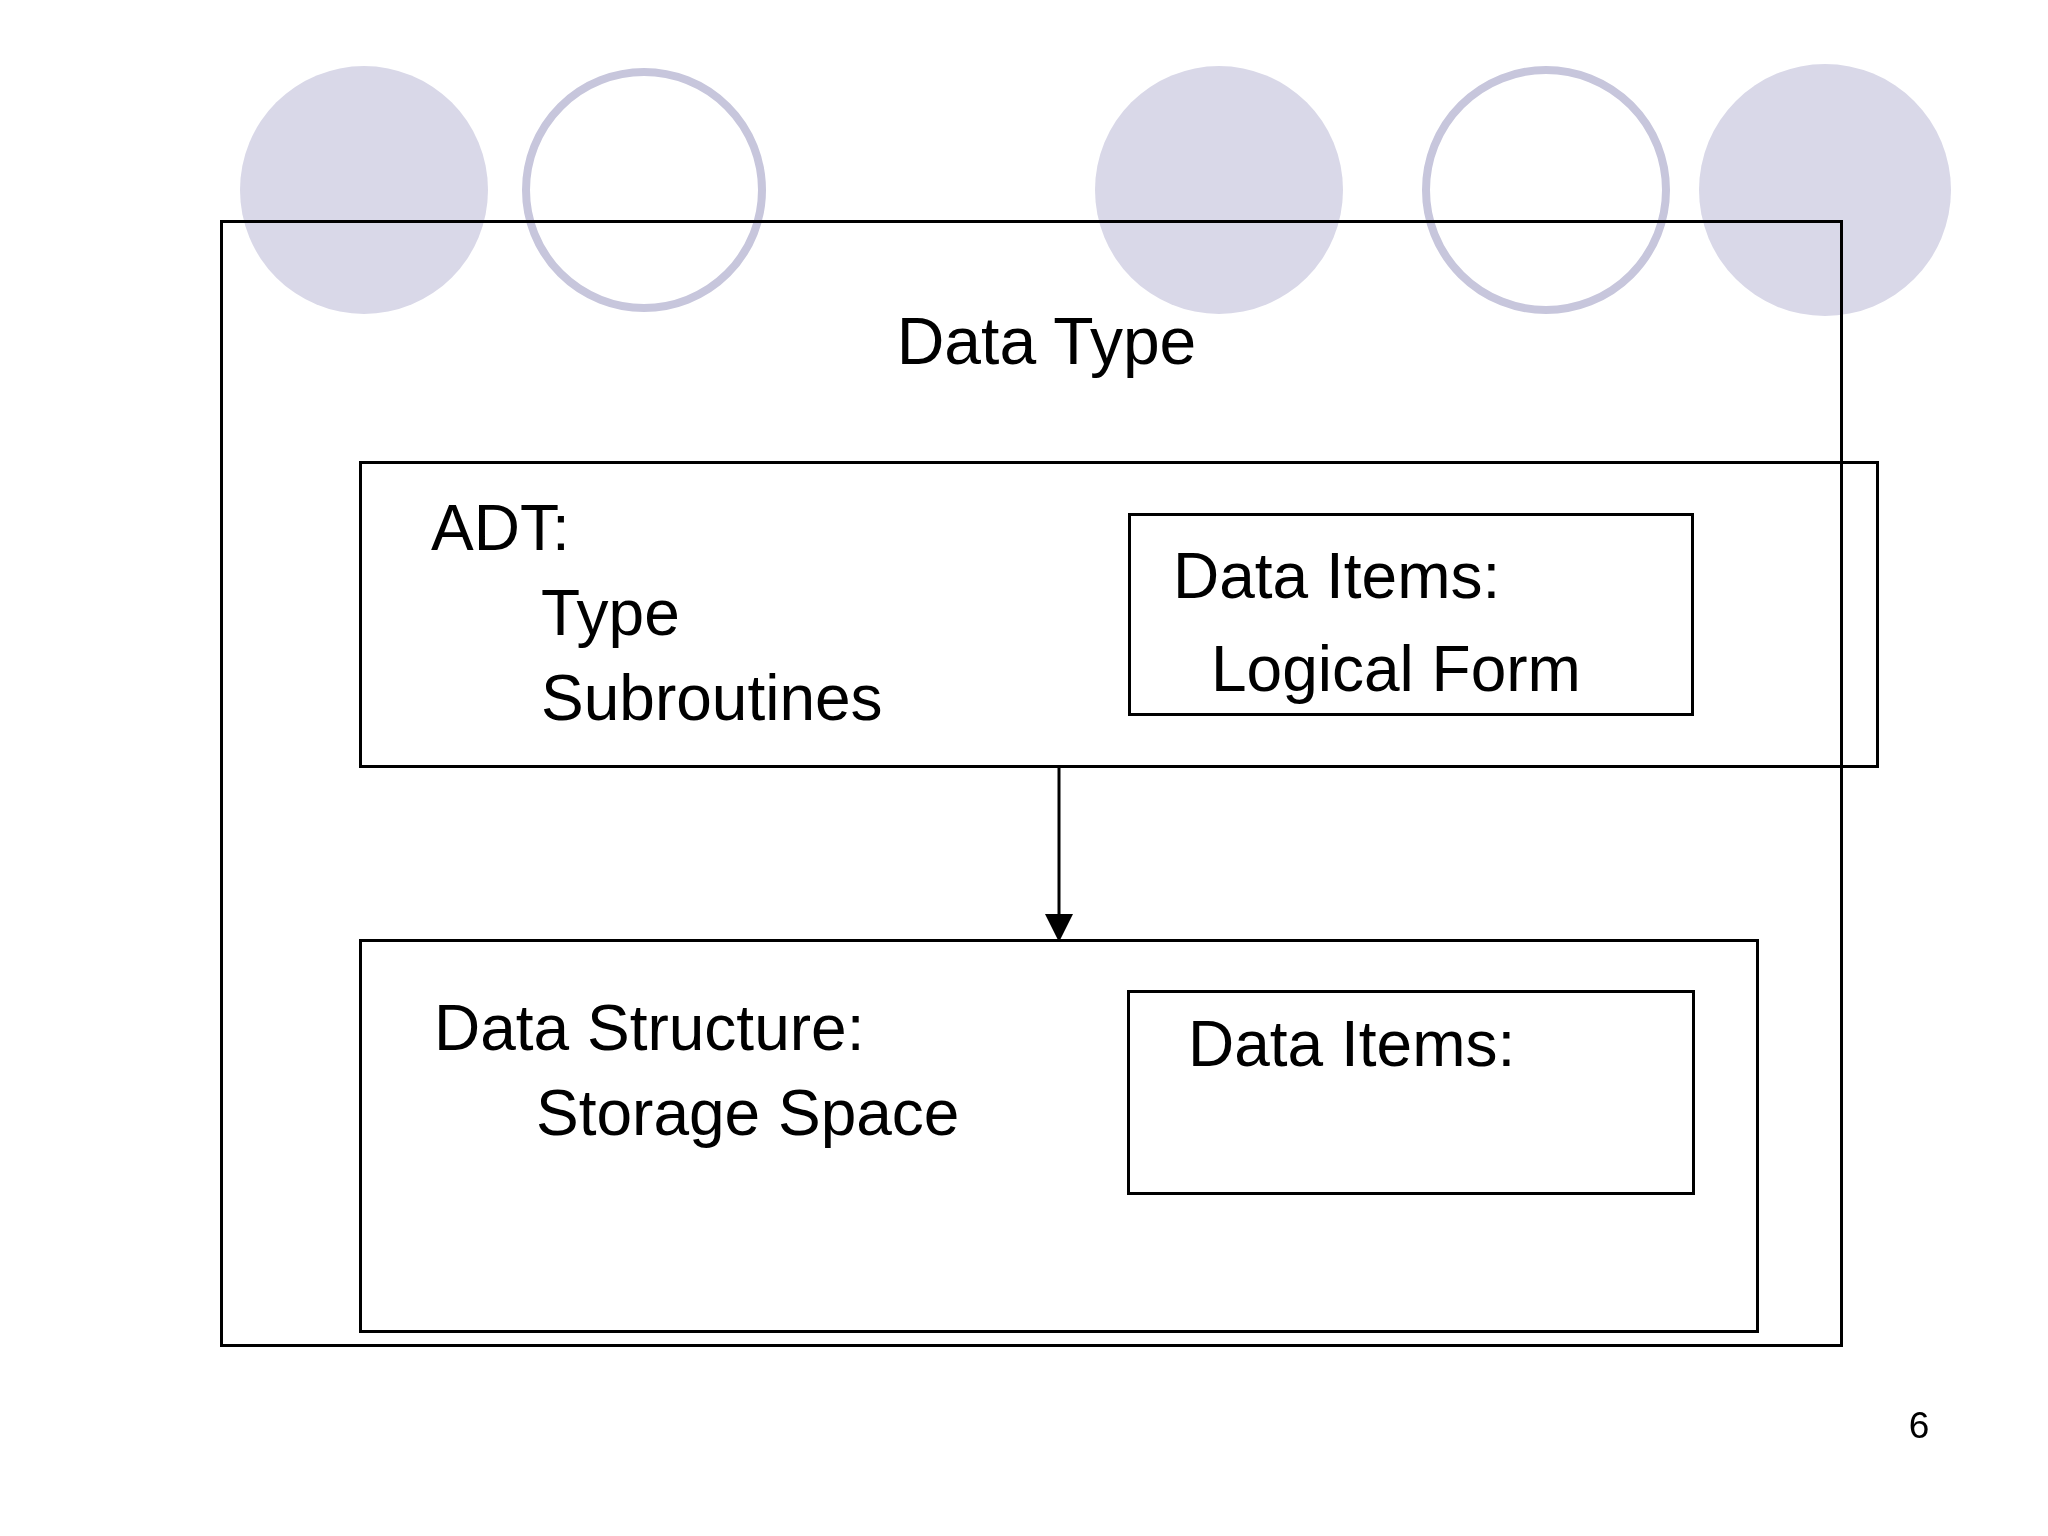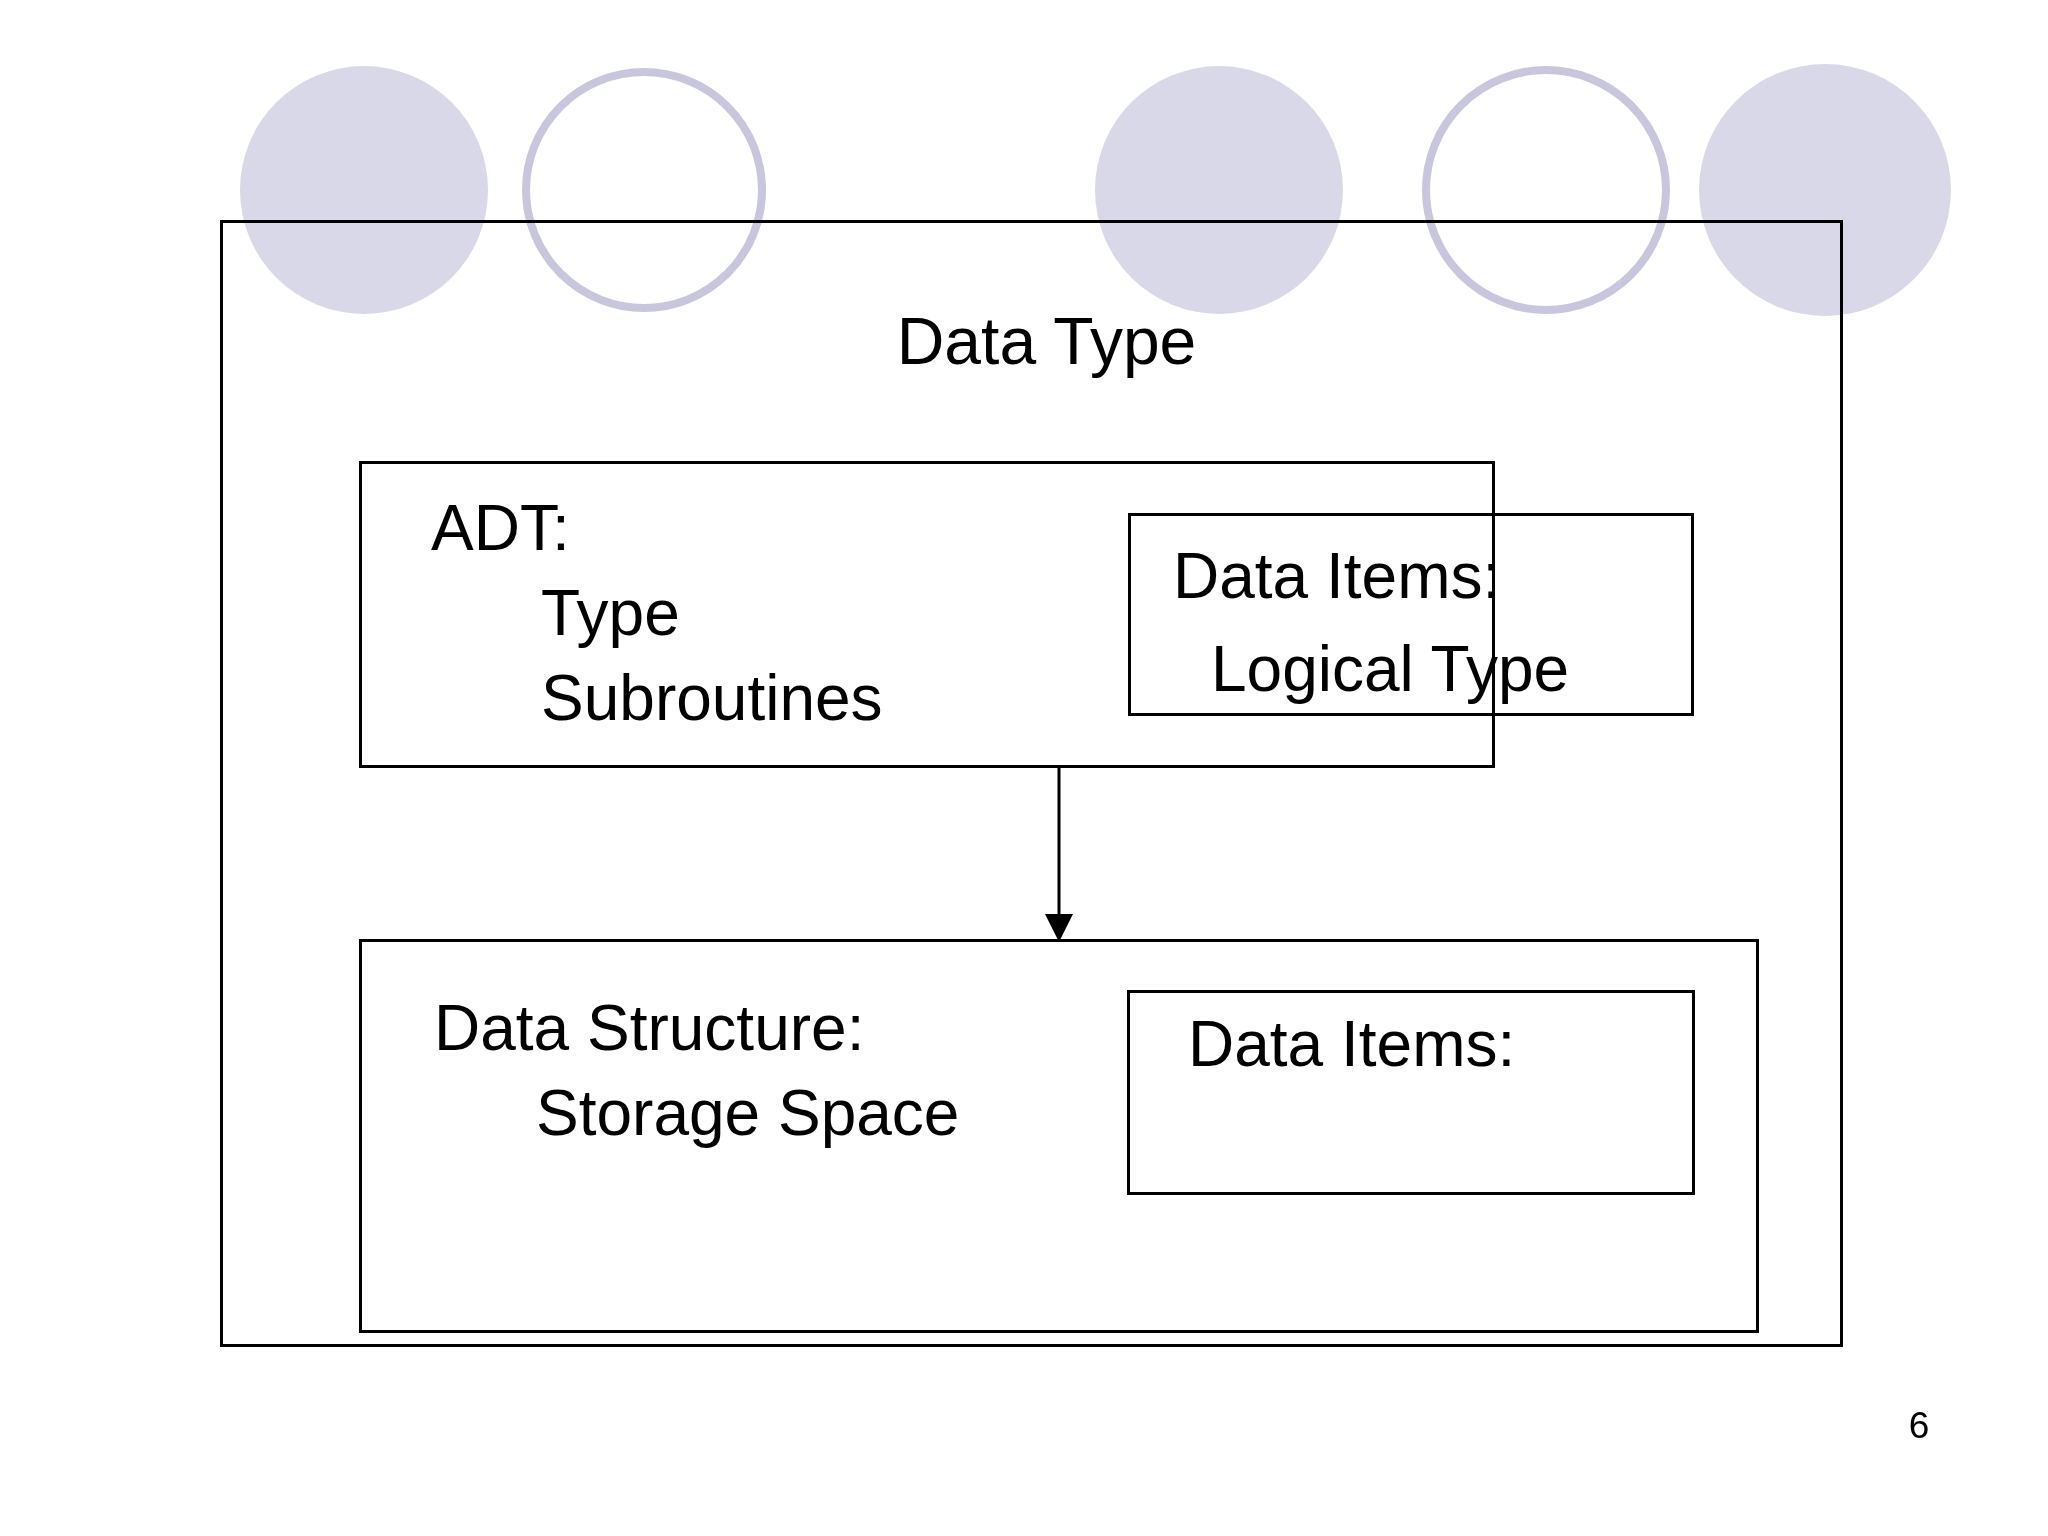--- a/index.html
+++ b/index.html
@@ -41,21 +41,21 @@
   }
 
   .inner-box {
     position: absolute;
     border: 3px solid #000000;
     background: transparent;
   }
 
   .adt-box {
     left: 136px; top: 238px;
-    width: 1136px; height: 307px;
+    width: 1520px; height: 307px;
   }
 
   .ds-box {
     left: 136px; top: 716px;
     width: 1400px; height: 394px;
   }
 
   .label-block {
     position: absolute;
     font-size: 64px;
@@ -128,21 +128,21 @@
     <div class="slide-title">Data Type</div>
 
     <div class="inner-box adt-box">
       <div class="label-block adt-text">
         <div>ADT:</div>
         <div class="indent-adt">Type</div>
         <div class="indent-adt">Subroutines</div>
       </div>
       <div class="di-box di-logical">
         <div>Data Items:</div>
-        <div class="di-indent-logical">Logical Type</div>
+        <div class="di-indent-logical">Logical Form</div>
       </div>
     </div>
 
     <svg class="arrow-svg" viewBox="0 0 40 176" xmlns="http://www.w3.org/2000/svg">
       <line x1="18" y1="0" x2="18" y2="150" stroke-width="3" stroke="#000000"></line>
       <polygon points="4,146 32,146 18,174" fill="#000000"></polygon>
     </svg>
 
     <div class="inner-box ds-box">
       <div class="label-block ds-text">

